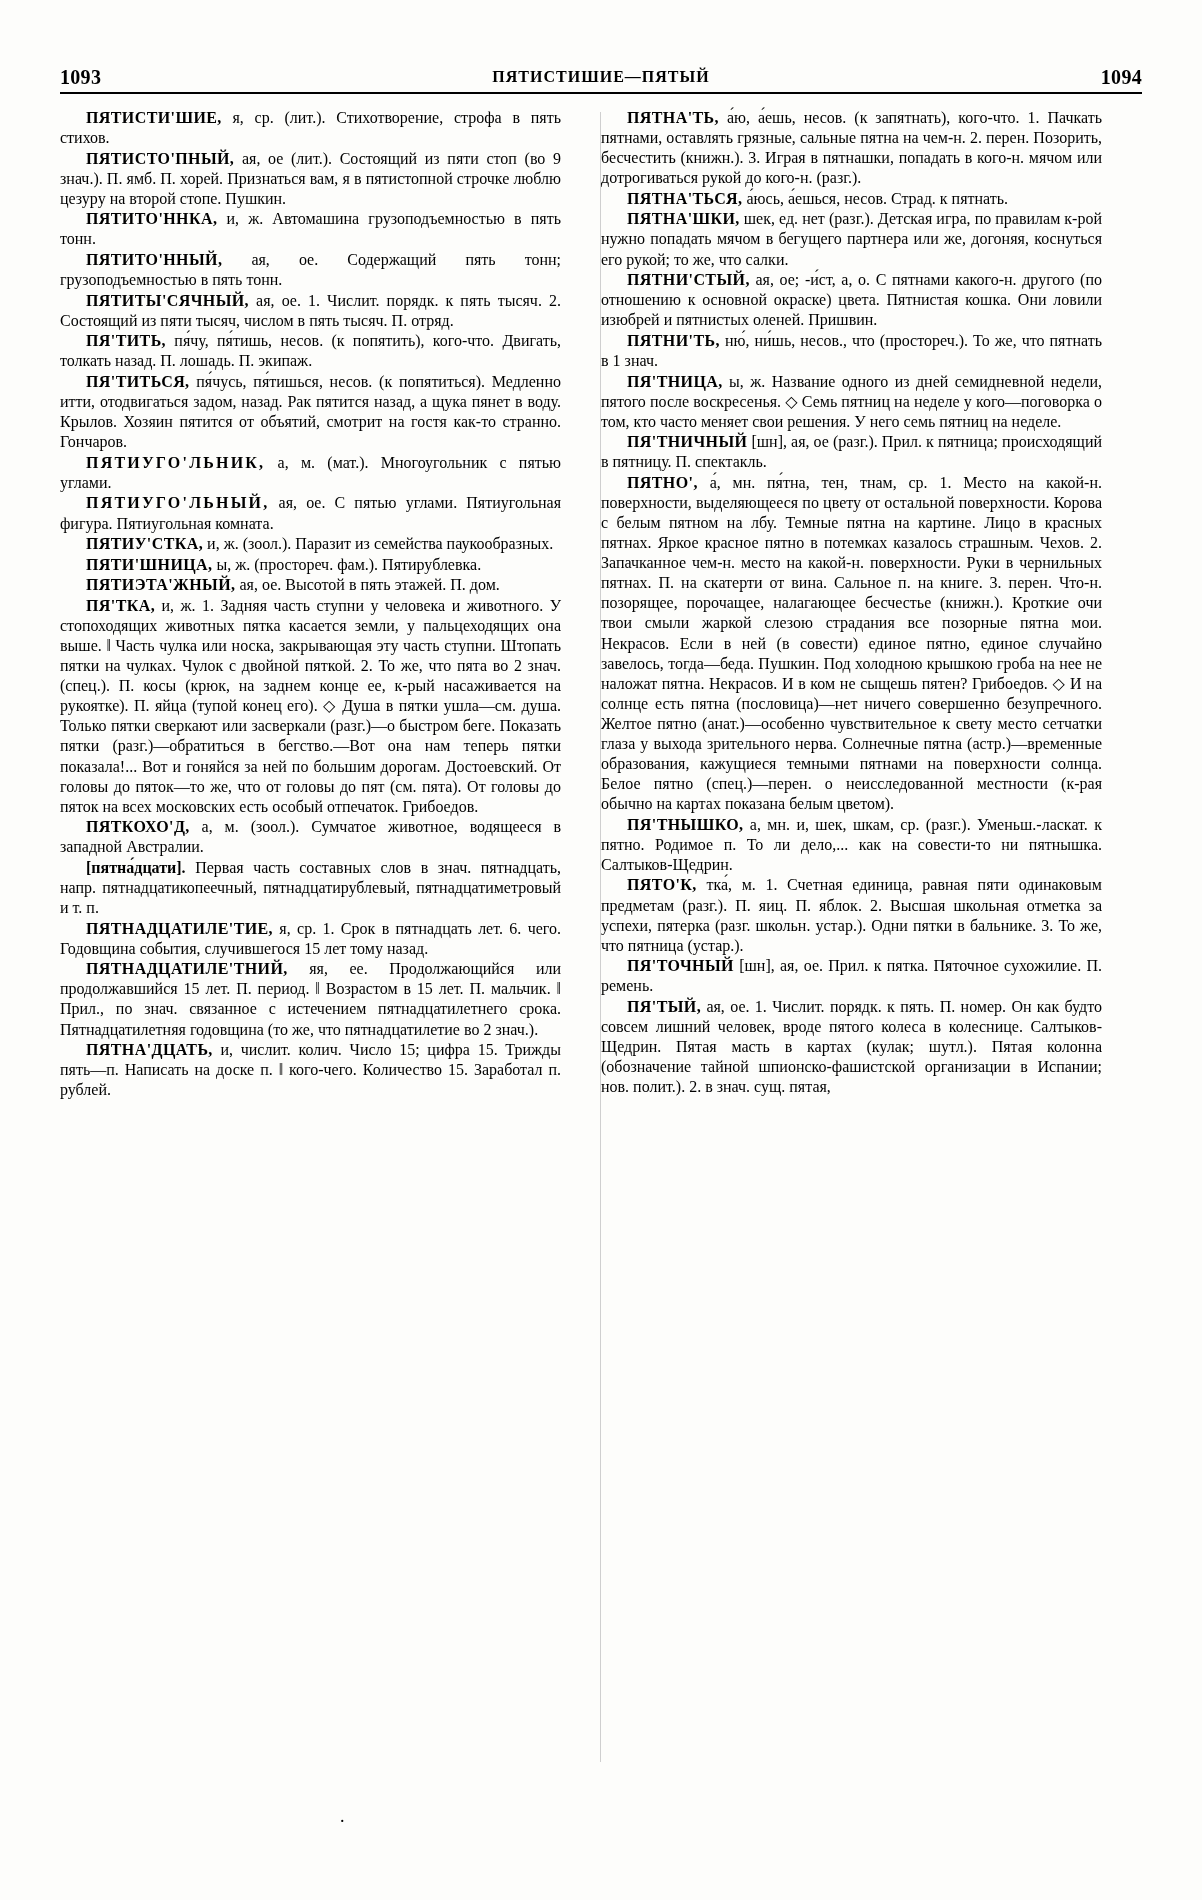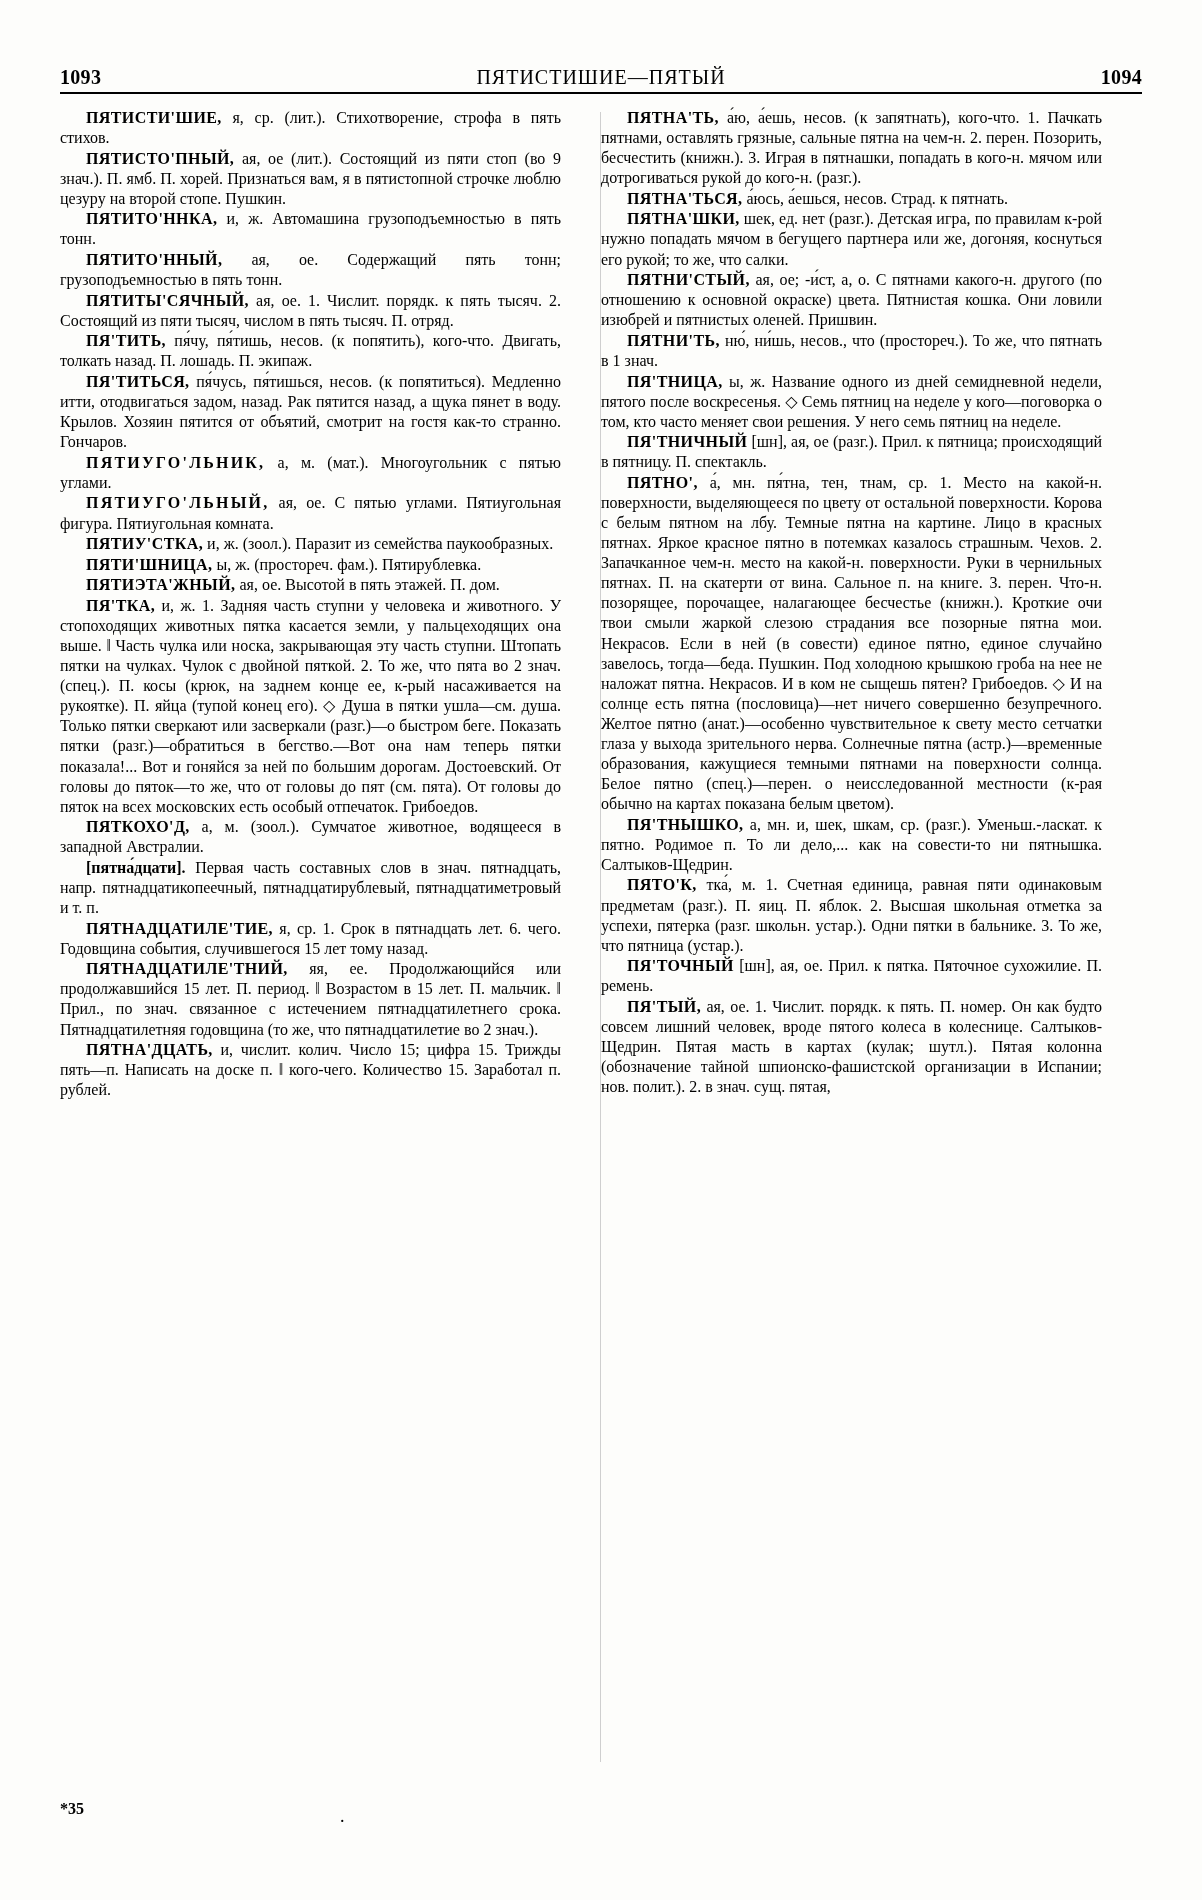--- a/index.html
+++ b/index.html
@@ -32,22 +32,22 @@
     justify-content: space-between;
     font-weight: bold;
     font-size: 20px;
     letter-spacing: 0.3px;
   }
   .header .folio {
     font-size: 20px;
     font-weight: bold;
   }
   .header .runhead {
-    font-size: 20px;
-    font-weight: normal;
+    font-size: 16px;
+    font-weight: bold;
     letter-spacing: 1px;
   }
   .rule {
     position: absolute;
     left: 60px;
     top: 92px;
     width: 1082px;
     height: 2px;
     background: #000;
   }
@@ -153,16 +153,15 @@
       <p class="entry"><span class="hw">ПЯ'ТНИЧНЫЙ</span><span> [шн], ая, ое (разг.). Прил. к пятница; происходящий в пятницу. П. спектакль.</span></p>
       <p class="entry"><span class="hw">ПЯТНО',</span><span> а́, мн. пя́тна, тен, тнам, ср. 1. Место на какой-н. поверхности, выделяющееся по цвету от остальной поверхности. Корова с белым пятном на лбу. Темные пятна на картине. Лицо в красных пятнах. Яркое красное пятно в потемках казалось страшным. Чехов. 2. Запачканное чем-н. место на какой-н. поверхности. Руки в чернильных пятнах. П. на скатерти от вина. Сальное п. на книге. 3. перен. Что-н. позорящее, порочащее, налагающее бесчестье (книжн.). Кроткие очи твои смыли жаркой слезою страдания все позорные пятна мои. Некрасов. Если в ней (в совести) единое пятно, единое случайно завелось, тогда—беда. Пушкин. Под холодною крышкою гроба на нее не наложат пятна. Некрасов. И в ком не сыщешь пятен? Грибоедов. ◇ И на солнце есть пятна (пословица)—нет ничего совершенно безупречного. Желтое пятно (анат.)—особенно чувствительное к свету место сетчатки глаза у выхода зрительного нерва. Солнечные пятна (астр.)—временные образования, кажущиеся темными пятнами на поверхности солнца. Белое пятно (спец.)—перен. о неисследованной местности (к-рая обычно на картах показана белым цветом).</span></p>
       <p class="entry"><span class="hw">ПЯ'ТНЫШКО,</span><span> а, мн. и, шек, шкам, ср. (разг.). Уменьш.-ласкат. к пятно. Родимое п. То ли дело,... как на совести-то ни пятнышка. Салтыков-Щедрин.</span></p>
       <p class="entry"><span class="hw">ПЯТО'К,</span><span> тка́, м. 1. Счетная единица, равная пяти одинаковым предметам (разг.). П. яиц. П. яблок. 2. Высшая школьная отметка за успехи, пятерка (разг. школьн. устар.). Одни пятки в бальнике. 3. То же, что пятница (устар.).</span></p>
       <p class="entry"><span class="hw">ПЯ'ТОЧНЫЙ</span><span> [шн], ая, ое. Прил. к пятка. Пяточное сухожилие. П. ремень.</span></p>
       <p class="entry"><span class="hw">ПЯ'ТЫЙ,</span><span> ая, ое. 1. Числит. порядк. к пять. П. номер. Он как будто совсем лишний человек, вроде пятого колеса в колеснице. Салтыков-Щедрин. Пятая масть в картах (кулак; шутл.). Пятая колонна (обозначение тайной шпионско-фашистской организации в Испании; нов. полит.). 2. в знач. сущ. пятая,</span></p>
     </div>
 
   </div>
 
-  <div class="footer">*35</div>
   <div class="footdot">.</div>
 
 </div>
 
 </body></html>

